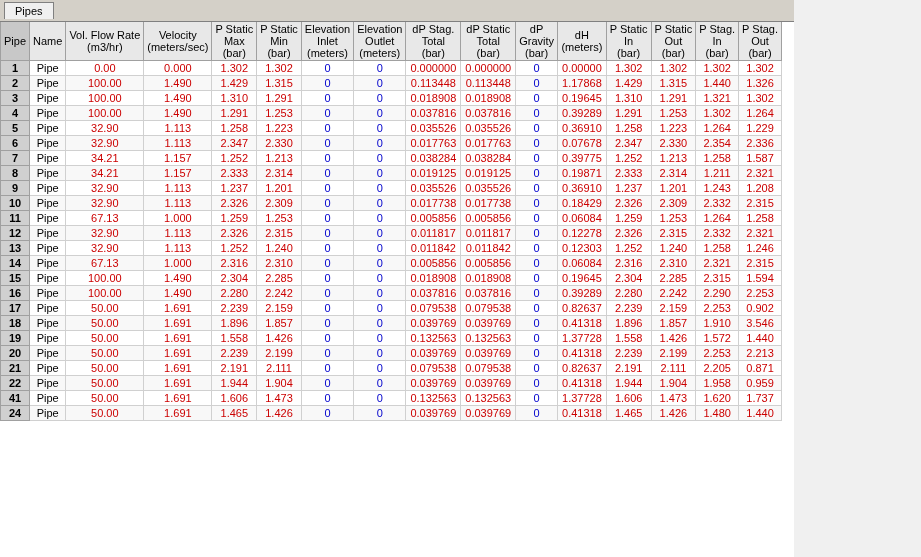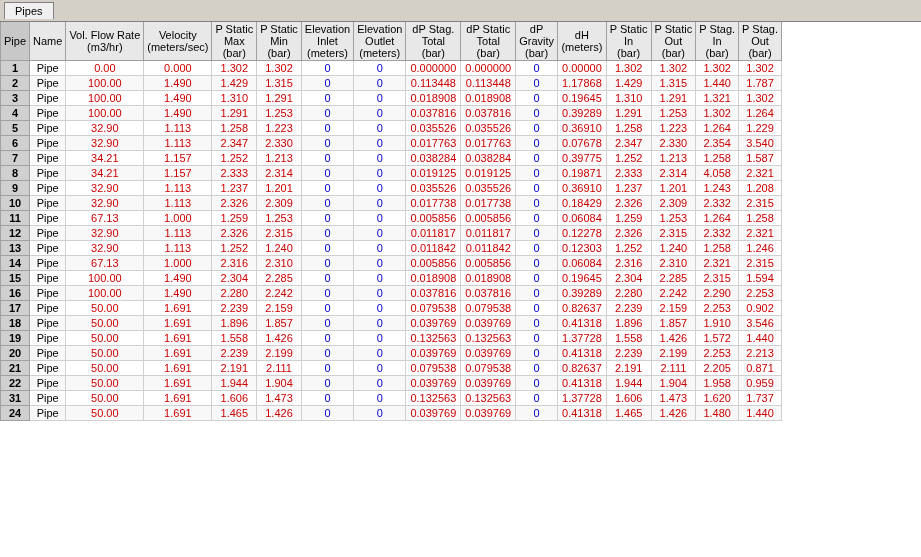--- a/index.html
+++ b/index.html
@@ -3,21 +3,21 @@
   <meta charset="utf-8">
   <style>
     * { box-sizing: border-box; margin: 0; padding: 0; }
     body {
       font-family: Arial, sans-serif;
       font-size: 11px;
       background: #f0f0f0;
       overflow: hidden;
     }
     .window {
-      width: 921px;
+      width: 794px;
       height: 557px;
       background: #f0f0f0;
       display: flex;
       flex-direction: column;
     }
     .title-bar {
       background: #d4d0c8;
       border-bottom: 1px solid #808080;
       padding: 2px 4px;
       display: flex;
@@ -141,21 +141,21 @@
             <td class="red-text">1.315</td>
             <td class="blue-text">0</td>
             <td class="blue-text">0</td>
             <td class="red-text">0.113448</td>
             <td class="red-text">0.113448</td>
             <td class="blue-text">0</td>
             <td class="red-text">1.17868</td>
             <td class="red-text">1.429</td>
             <td class="red-text">1.315</td>
             <td class="red-text">1.440</td>
-            <td class="red-text">1.787</td>
+            <td class="red-text">1.326</td>
           </tr>
           <tr>
             <td class="pipe-num">3</td>
             <td>Pipe</td>
             <td class="red-text">100.00</td>
             <td class="red-text">1.490</td>
             <td class="red-text">1.310</td>
             <td class="red-text">1.291</td>
             <td class="blue-text">0</td>
             <td class="blue-text">0</td>
@@ -213,21 +213,21 @@
             <td class="red-text">2.330</td>
             <td class="blue-text">0</td>
             <td class="blue-text">0</td>
             <td class="red-text">0.017763</td>
             <td class="red-text">0.017763</td>
             <td class="blue-text">0</td>
             <td class="red-text">0.07678</td>
             <td class="red-text">2.347</td>
             <td class="red-text">2.330</td>
             <td class="red-text">2.354</td>
-            <td class="red-text">3.540</td>
+            <td class="red-text">2.336</td>
           </tr>
           <tr>
             <td class="pipe-num">7</td>
             <td>Pipe</td>
             <td class="red-text">34.21</td>
             <td class="red-text">1.157</td>
             <td class="red-text">1.252</td>
             <td class="red-text">1.213</td>
             <td class="blue-text">0</td>
             <td class="blue-text">0</td>
@@ -248,21 +248,21 @@
             <td class="red-text">2.333</td>
             <td class="red-text">2.314</td>
             <td class="blue-text">0</td>
             <td class="blue-text">0</td>
             <td class="red-text">0.019125</td>
             <td class="red-text">0.019125</td>
             <td class="blue-text">0</td>
             <td class="red-text">0.19871</td>
             <td class="red-text">2.333</td>
             <td class="red-text">2.314</td>
-            <td class="red-text">4.058</td>
+            <td class="red-text">1.211</td>
             <td class="red-text">2.321</td>
           </tr>
           <tr>
             <td class="pipe-num">9</td>
             <td>Pipe</td>
             <td class="red-text">32.90</td>
             <td class="red-text">1.113</td>
             <td class="red-text">1.237</td>
             <td class="red-text">1.201</td>
             <td class="blue-text">0</td>
@@ -504,21 +504,21 @@
             <td class="red-text">0.039769</td>
             <td class="red-text">0.039769</td>
             <td class="blue-text">0</td>
             <td class="red-text">0.41318</td>
             <td class="red-text">1.944</td>
             <td class="red-text">1.904</td>
             <td class="red-text">1.958</td>
             <td class="red-text">0.959</td>
           </tr>
           <tr>
-            <td class="pipe-num">31</td>
+            <td class="pipe-num">41</td>
             <td>Pipe</td>
             <td class="red-text">50.00</td>
             <td class="red-text">1.691</td>
             <td class="red-text">1.606</td>
             <td class="red-text">1.473</td>
             <td class="blue-text">0</td>
             <td class="blue-text">0</td>
             <td class="red-text">0.132563</td>
             <td class="red-text">0.132563</td>
             <td class="blue-text">0</td>

